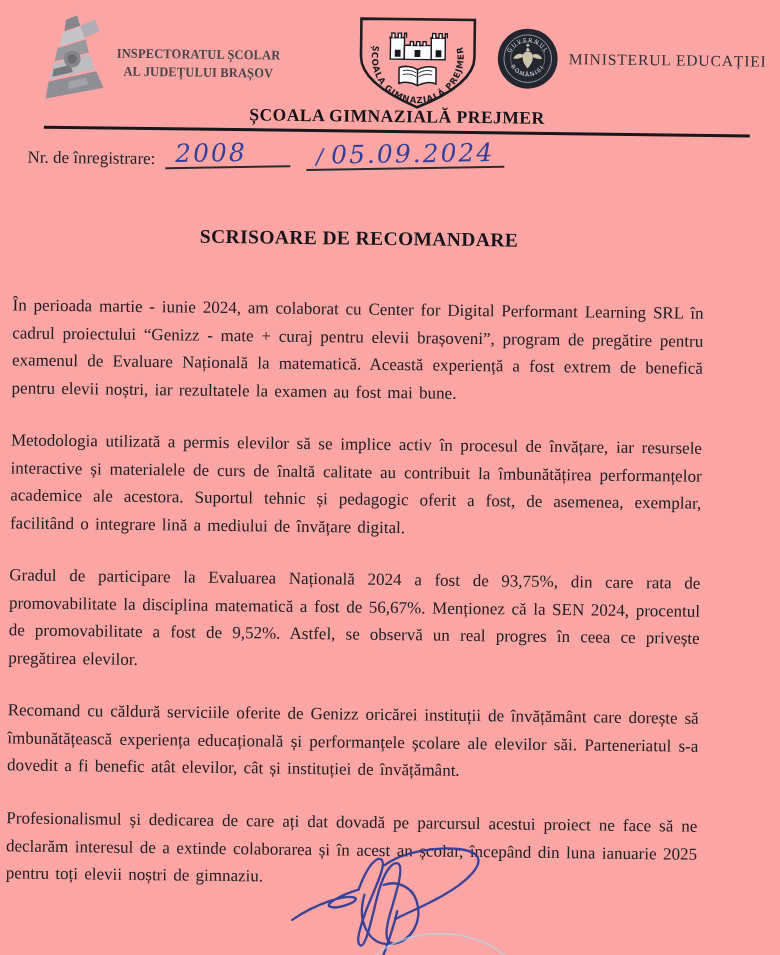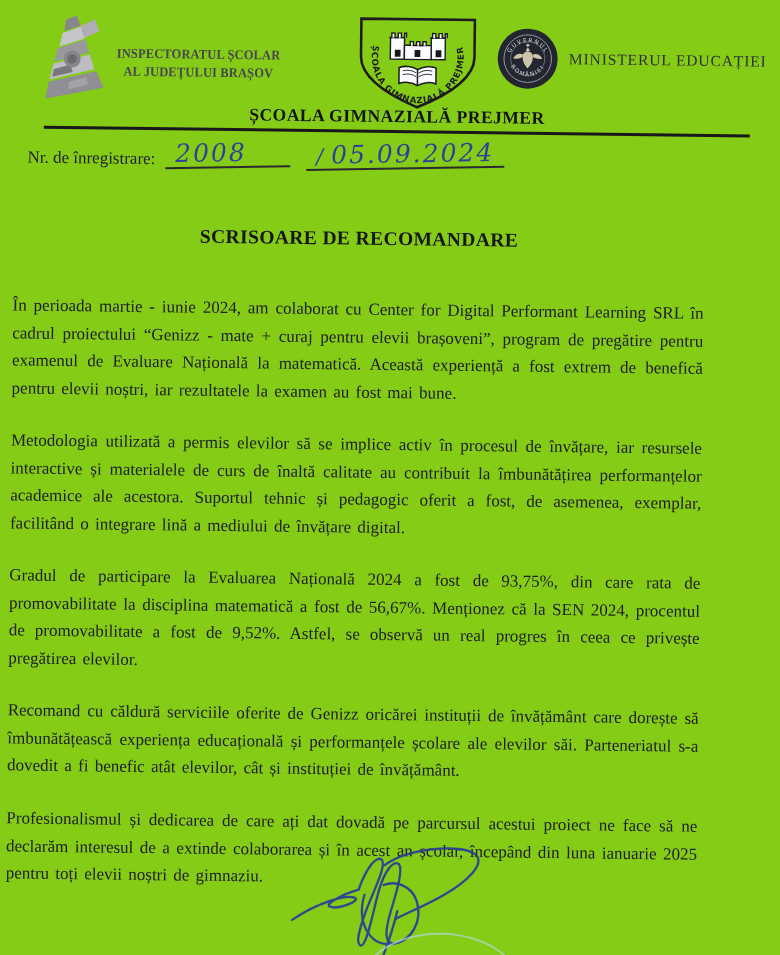--- a/index.html
+++ b/index.html
@@ -2,21 +2,21 @@
 <html><head>
 <meta charset="utf-8">
 <style>
   html,body { margin:0; padding:0; }
   body {
     width:780px; height:955px; overflow:hidden;
     background:#fbfcfd;
     font-family:"Liberation Serif", serif;
     color:#202024;
   }
-  .page { position:relative; width:780px; height:955px; background:#84cc16; }
+  .page { position:relative; width:780px; height:955px; background:#fca5a5; }
   .tilt { position:absolute; inset:0; transform:rotate(0.7deg); transform-origin:390px 280px; }
 
   
   .header { display:flex; align-items:flex-start; padding:10px 14px 0 34px; height:104px; box-sizing:border-box; }
   .left-logo { display:flex; align-items:center; width:268px; }
   .tower-wrap { width:78px; height:94px; flex:0 0 auto; }
   .left-text {
     font-weight:700; font-size:13.5px; line-height:1.3; color:#46464c;
     letter-spacing:.2px; transform:scaleX(.92); transform-origin:left center;
     margin-left:2px; margin-top:18px; text-align:center; white-space:nowrap;

